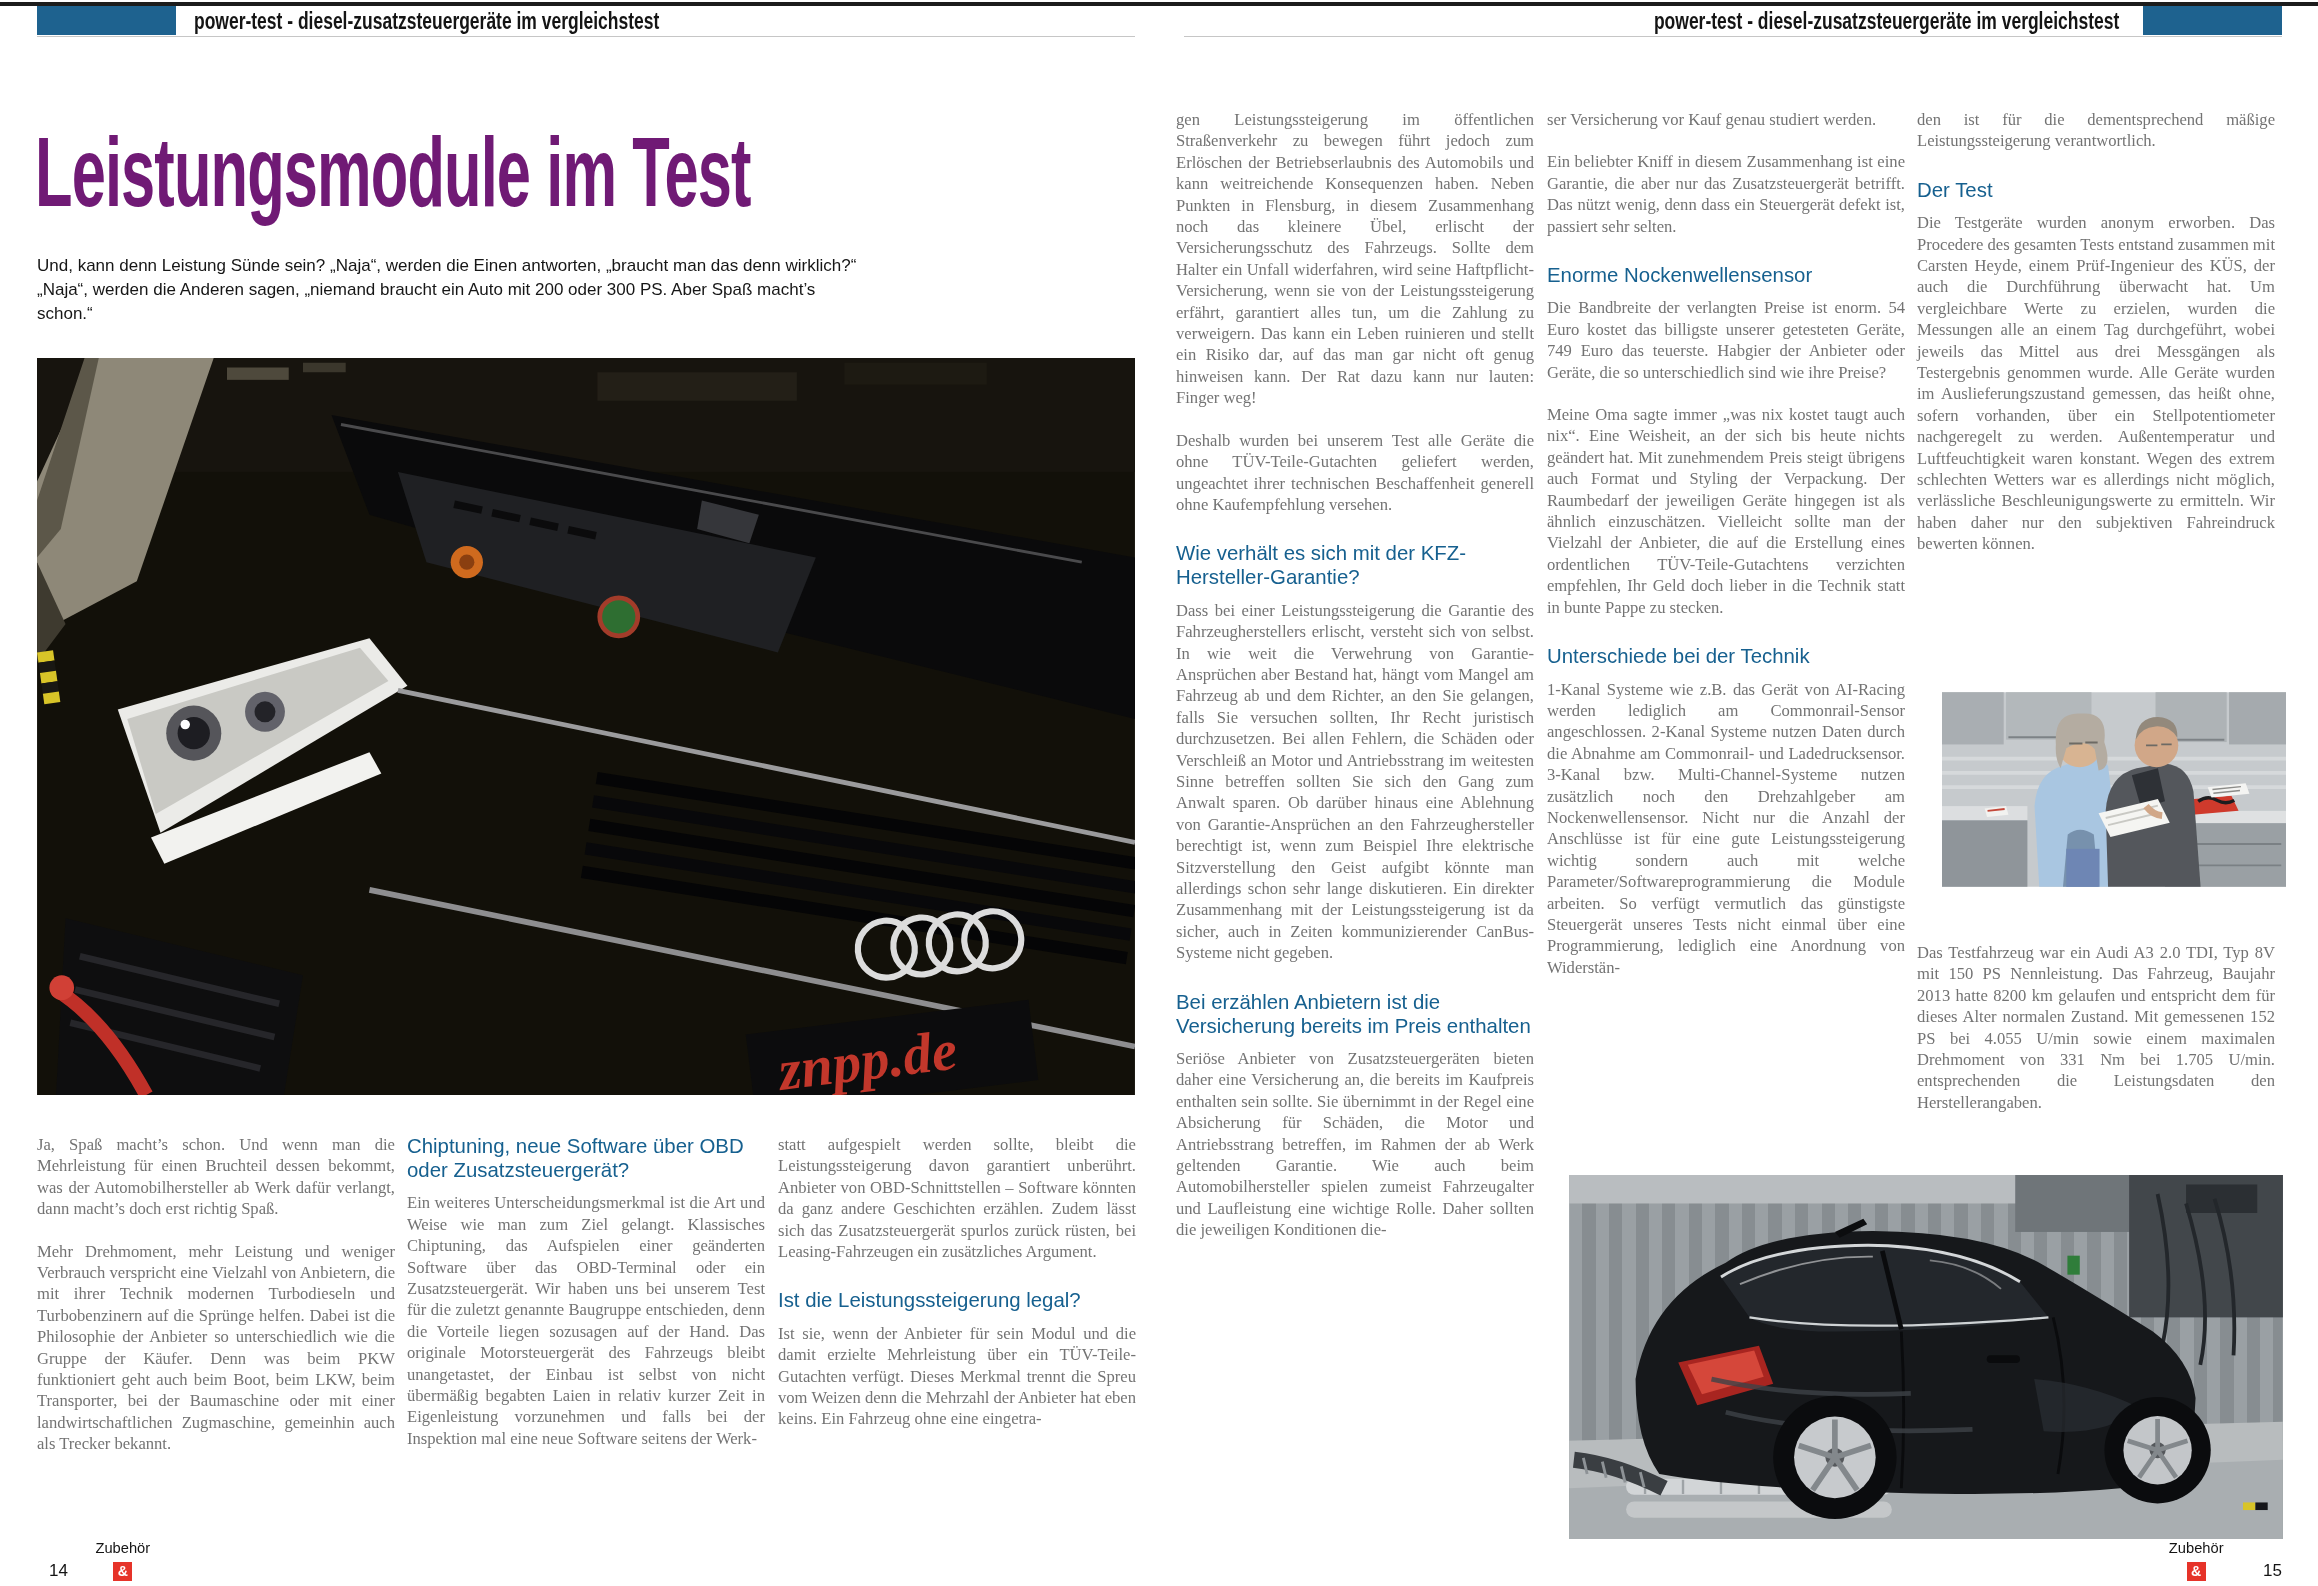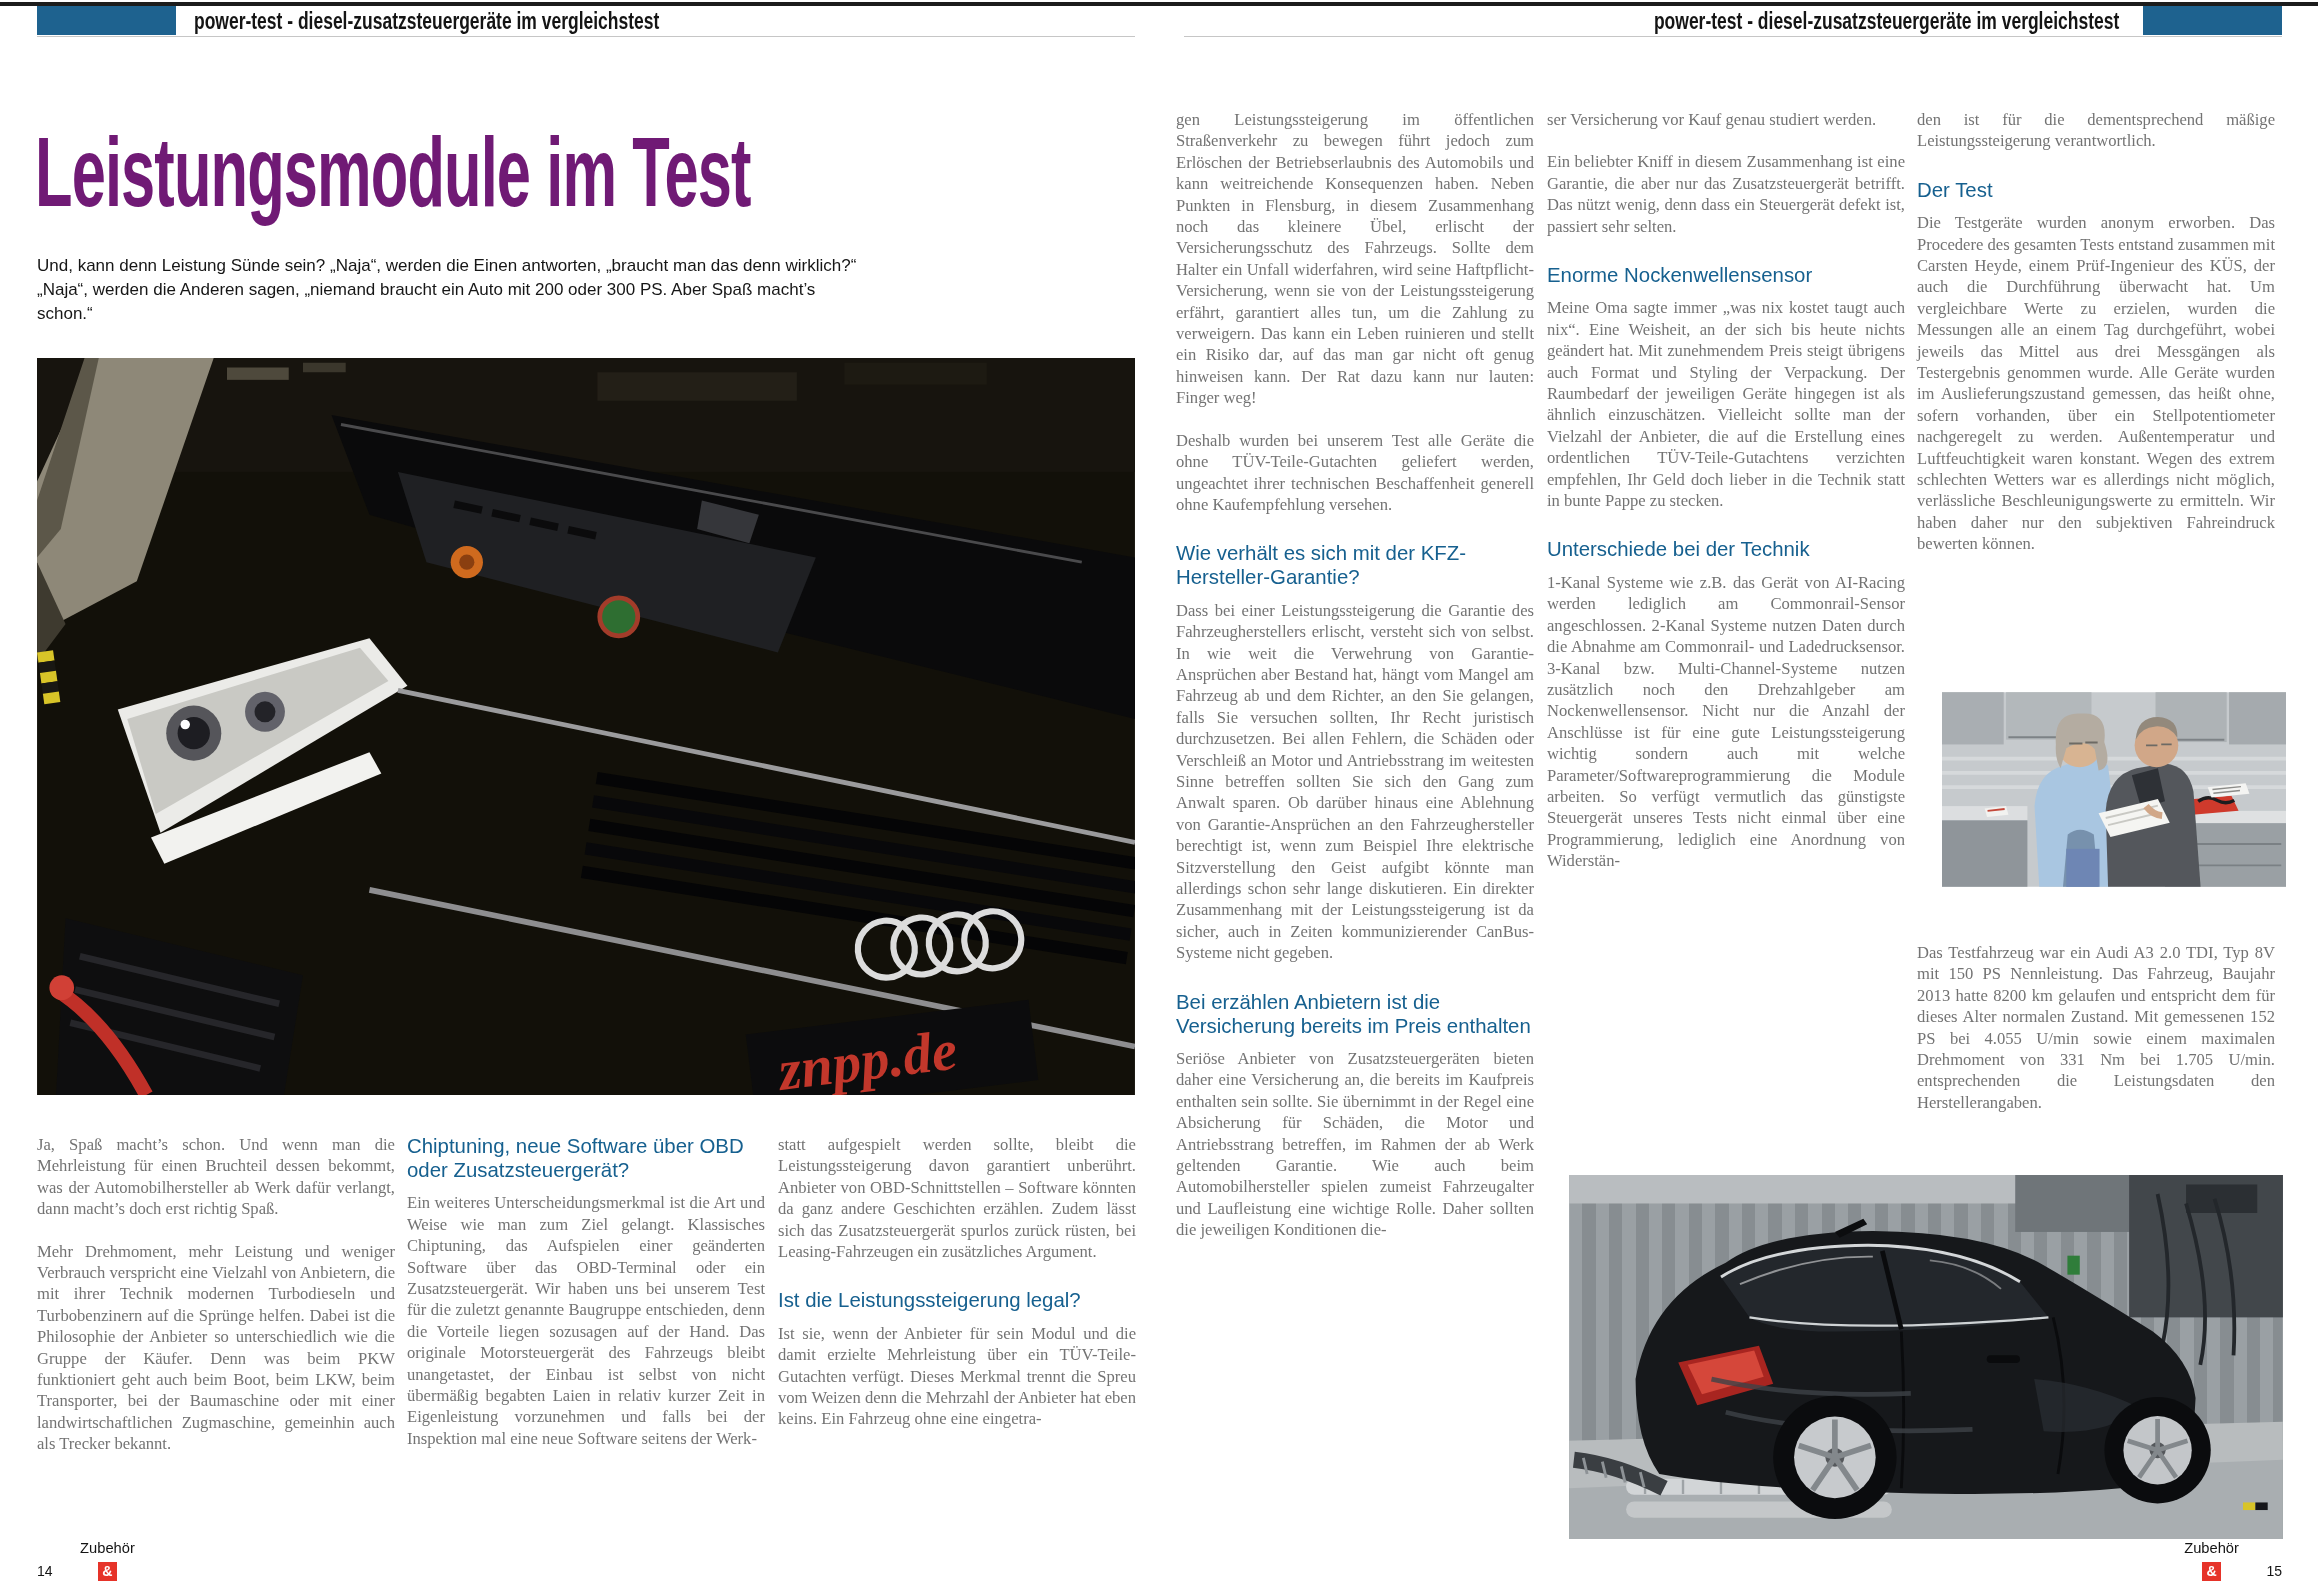--- a/index.html
+++ b/index.html
@@ -31,21 +31,21 @@
   .subhead{margin:26px 0 10.4px 0;font-family:"Liberation Sans",sans-serif;font-weight:normal;
     font-size:20.4px;line-height:24px;color:#16608f;}
   .col > :first-child{margin-top:0;}
   .footer{position:absolute;top:1560px;height:22px;display:flex;align-items:center;gap:27.5px;
     font-size:14.7px;color:#141414;}
   .footer.lp{left:37px;}
   .footer.rp{right:37px;}
   .mag{display:flex;align-items:center;gap:5.7px;flex-direction:column;}
   .amp-box{display:inline-flex;align-items:center;justify-content:center;width:19px;height:19px;
     background:#e63329;color:#ffffff;font-weight:bold;font-size:14.2px;}
-  .pagenum{font-size:14px;}
+  .pagenum{font-size:17px;margin-left:12px;}
 </style>
 </head>
 <body>
 
 <div class="top-rule"></div>
 
 <div class="accent-box lp"></div>
 <div class="header-label lp">
   <span class="cond">power-test - diesel-zusatzsteuergeräte im vergleichstest</span>
 </div>
@@ -162,20 +162,21 @@
     <p class="body-p">Deshalb wurden bei unserem Test alle Geräte die ohne TÜV-Teile-Gutachten geliefert werden, ungeachtet ihrer technischen Beschaffenheit generell ohne Kaufempfehlung versehen.</p>
     <h3 class="subhead">Wie verhält es sich mit der KFZ-Hersteller-Garantie?</h3>
     <p class="body-p">Dass bei einer Leistungssteigerung die Garantie des Fahrzeugherstellers erlischt, versteht sich von selbst. In wie weit die Verwehrung von Garantie-Ansprüchen aber Bestand hat, hängt vom Mangel am Fahrzeug ab und dem Richter, an den Sie gelangen, falls Sie versuchen sollten, Ihr Recht juristisch durchzusetzen. Bei allen Fehlern, die Schäden oder Verschleiß an Motor und Antriebsstrang im weitesten Sinne betreffen sollten Sie sich den Gang zum Anwalt sparen. Ob darüber hinaus eine Ablehnung von Garantie-Ansprüchen an den Fahrzeughersteller berechtigt ist, wenn zum Beispiel Ihre elektrische Sitzverstellung den Geist aufgibt könnte man allerdings schon sehr lange diskutieren. Ein direkter Zusammenhang mit der Leistungssteigerung ist da sicher, auch in Zeiten kommunizierender CanBus-Systeme nicht gegeben.</p>
     <h3 class="subhead">Bei erzählen Anbietern ist die Versicherung bereits im Preis enthalten</h3>
     <p class="body-p">Seriöse Anbieter von Zusatzsteuergeräten bieten daher eine Versicherung an, die bereits im Kaufpreis enthalten sein sollte. Sie übernimmt in der Regel eine Absicherung für Schäden, die Motor und Antriebsstrang betreffen, im Rahmen der ab Werk geltenden Garantie. Wie auch beim Automobilhersteller spielen zumeist Fahrzeugalter und Laufleistung eine wichtige Rolle. Daher sollten die jeweiligen Konditionen die-</p>
   </div>
 <div class="col" style="left:1547px;top:109px;">
     <p class="body-p">ser Versicherung vor Kauf genau studiert werden.</p>
     <p class="body-p">Ein beliebter Kniff in diesem Zusammenhang ist eine Garantie, die aber nur das Zusatzsteuergerät betrifft. Das nützt wenig, denn dass ein Steuergerät defekt ist, passiert sehr selten.</p>
     <h3 class="subhead">Enorme Nockenwellensensor</h3>
+    <p class="body-p">Die Bandbreite der verlangten Preise ist enorm. 54 Euro kostet das billigste unserer getesteten Geräte, 749 Euro das teuerste. Habgier der Anbieter oder Geräte, die so unterschiedlich sind wie ihre Preise?</p>
     <p class="body-p">Meine Oma sagte immer „was nix kostet taugt auch nix“. Eine Weisheit, an der sich bis heute nichts geändert hat. Mit zunehmendem Preis steigt übrigens auch Format und Styling der Verpackung. Der Raumbedarf der jeweiligen Geräte hingegen ist als ähnlich einzuschätzen. Vielleicht sollte man der Vielzahl der Anbieter, die auf die Erstellung eines ordentlichen TÜV-Teile-Gutachtens verzichten empfehlen, Ihr Geld doch lieber in die Technik statt in bunte Pappe zu stecken.</p>
     <h3 class="subhead">Unterschiede bei der Technik</h3>
     <p class="body-p">1-Kanal Systeme wie z.B. das Gerät von AI-Racing werden lediglich am Commonrail-Sensor angeschlossen. 2-Kanal Systeme nutzen Daten durch die Abnahme am Commonrail- und Ladedrucksensor. 3-Kanal bzw. Multi-Channel-Systeme nutzen zusätzlich noch den Drehzahlgeber am Nockenwellensensor. Nicht nur die Anzahl der Anschlüsse ist für eine gute Leistungssteigerung wichtig sondern auch mit welche Parameter/Softwareprogrammierung die Module arbeiten. So verfügt vermutlich das günstigste Steuergerät unseres Tests nicht einmal über eine Programmierung, lediglich eine Anordnung von Widerstän-</p>
   </div>
 <div class="col" style="left:1917px;top:109px;">
     <p class="body-p">den ist für die dementsprechend mäßige Leistungssteigerung verantwortlich.</p>
     <h3 class="subhead">Der Test</h3>
     <p class="body-p">Die Testgeräte wurden anonym erworben. Das Procedere des gesamten Tests entstand zusammen mit Carsten Heyde, einem Prüf-Ingenieur des KÜS, der auch die Durchführung überwacht hat. Um vergleichbare Werte zu erzielen, wurden die Messungen alle an einem Tag durchgeführt, wobei jeweils das Mittel aus drei Messgängen als Testergebnis genommen wurde. Alle Geräte wurden im Auslieferungszustand gemessen, das heißt ohne, sofern vorhanden, über ein Stellpotentiometer nachgeregelt zu werden. Außentemperatur und Luftfeuchtigkeit waren konstant. Wegen des extrem schlechten Wetters war es allerdings nicht möglich, verlässliche Beschleunigungswerte zu ermitteln. Wir haben daher nur den subjektiven Fahreindruck bewerten können.</p>
   </div>
 <div class="col" style="left:1917px;top:942px;">

